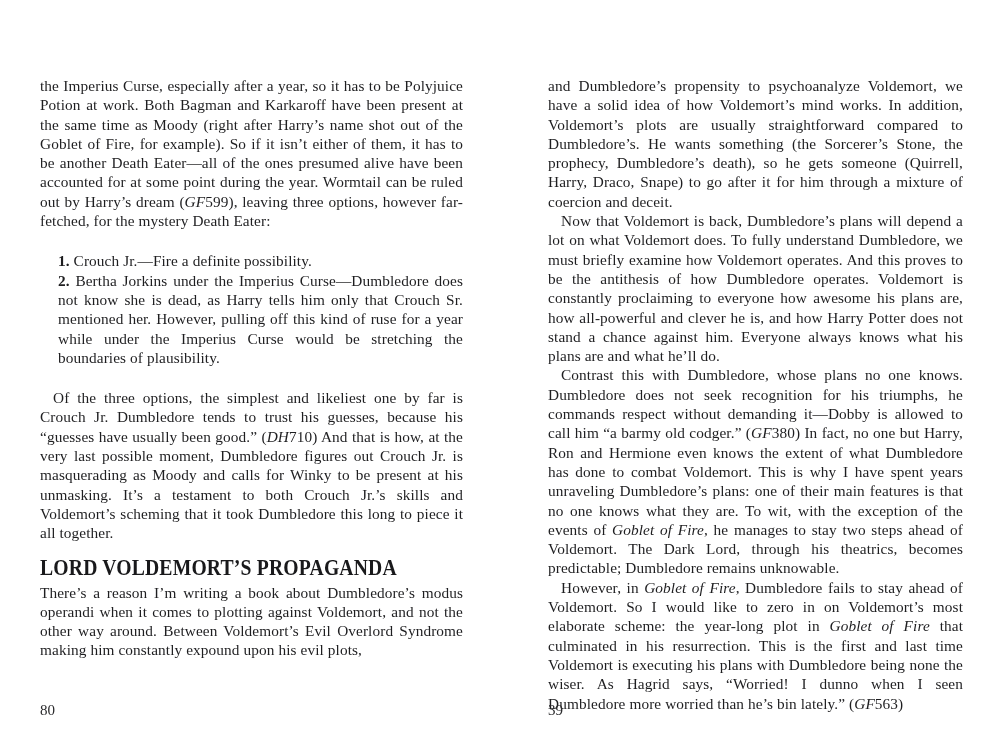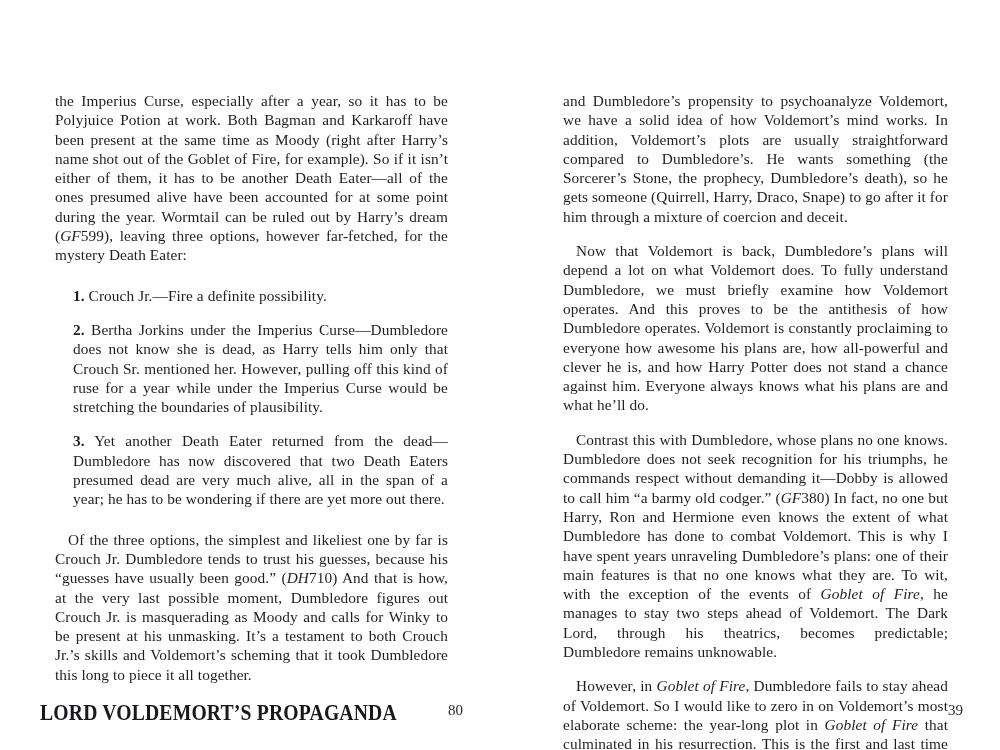--- a/index.html
+++ b/index.html
@@ -24,21 +24,21 @@
   .page-left  { left: 40px;  width: 423px; }
   .page-right { left: 548px; width: 415px; font-family: Liberation Serif, serif; }
   .content {
     padding-top: 76px;
     font-size: 15.3px;
     line-height: 19.3px;
     text-align: justify;
     letter-spacing: 0.1px;
   }
   .content p {
-    margin: 15px;
+    margin: 0;
   }
   .content p.indent { text-indent: 13px; }
   .content p.gap    { margin-top: 21px; }
   .content p.list-item { padding-left: 18px; }
   .content strong { font-weight: bold; }
   .content em { font-style: italic; }
   h2.section-heading {
     margin: 11px 0 3px 0;
     font-family: "Liberation Serif", "DejaVu Serif", serif;
     font-weight: 700;
@@ -49,37 +49,37 @@
     white-space: nowrap;
     transform: scaleX(0.82);
     transform-origin: left center;
     text-align: left;
   }
   .pagenum {
     position: absolute;
     top: 702px;
     left: 0;
     width: 100%;
-    text-align: right;
+    text-align: left;
     font-size: 15px;
     color: #2a2a2c;
   }
 </style>
 </head>
 <body>
 
 <div class="spread">
   <div class="page page-left">
     <div class="content">
         <p><span>the Imperius Curse, especially after a year, so it has to be Polyjuice Potion at work. Both Bagman and Karkaroff have been present at the same time as Moody (right after Harry’s name shot out of the Goblet of Fire, for example). So if it isn’t either of them, it has to be another Death Eater—all of the ones presumed alive have been accounted for at some point during the year. Wormtail can be ruled out by Harry’s dream (</span><em>GF</em><span>599), leaving three options, however far-fetched, for the mystery Death Eater:</span></p>
         <p class="list-item gap"><strong>1.</strong><span> Crouch Jr.—Fire a definite possibility.</span></p>
         <p class="list-item"><strong>2.</strong><span> Bertha Jorkins under the Imperius Curse—Dumbledore does not know she is dead, as Harry tells him only that Crouch Sr. mentioned her. However, pulling off this kind of ruse for a year while under the Imperius Curse would be stretching the boundaries of plausibility.</span></p>
-        <p class="list-item"><strong>3.</strong><span> Yet another Death Eater returned from the dead—Dumbledore has now discovered that two Death Eaters presumed dead are very much alive, all in the span of a year; he has to be wondering if there are yet more out there.</span></p>
         <p class="indent gap"><span>Of the three options, the simplest and likeliest one by far is Crouch Jr. Dumbledore tends to trust his guesses, because his “guesses have usually been good.” (</span><em>DH</em><span>710) And that is how, at the very last possible moment, Dumbledore figures out Crouch Jr. is masquerading as Moody and calls for Winky to be present at his unmasking. It’s a testament to both Crouch Jr.’s skills and Voldemort’s scheming that it took Dumbledore this long to piece it all together.</span></p>
         <h2 class="section-heading"><span>LORD VOLDEMORT’S PROPAGANDA</span></h2>
+        <p><span>There’s a reason I’m writing a book about Dumbledore’s modus operandi when it comes to plotting against Voldemort, and not the other way around. Between Voldemort’s Evil Overlord Syndrome making him constantly expound upon his evil plots,</span></p>
       </div>
     <div class="pagenum">80</div>
   </div>
   <div class="page page-right">
     <div class="content">
         <p><span>and Dumbledore’s propensity to psychoanalyze Voldemort, we have a solid idea of how Voldemort’s mind works. In addition, Voldemort’s plots are usually straightforward compared to Dumbledore’s. He wants something (the Sorcerer’s Stone, the prophecy, Dumbledore’s death), so he gets someone (Quirrell, Harry, Draco, Snape) to go after it for him through a mixture of coercion and deceit.</span></p>
         <p class="indent"><span>Now that Voldemort is back, Dumbledore’s plans will depend a lot on what Voldemort does. To fully understand Dumbledore, we must briefly examine how Voldemort operates. And this proves to be the antithesis of how Dumbledore operates. Voldemort is constantly proclaiming to everyone how awesome his plans are, how all-powerful and clever he is, and how Harry Potter does not stand a chance against him. Everyone always knows what his plans are and what he’ll do.</span></p>
         <p class="indent"><span>Contrast this with Dumbledore, whose plans no one knows. Dumbledore does not seek recognition for his triumphs, he commands respect without demanding it—Dobby is allowed to call him “a barmy old codger.” (</span><em>GF</em><span>380) In fact, no one but Harry, Ron and Hermione even knows the extent of what Dumbledore has done to combat Voldemort. This is why I have spent years unraveling Dumbledore’s plans: one of their main features is that no one knows what they are. To wit, with the exception of the events of </span><em>Goblet of Fire</em><span>, he manages to stay two steps ahead of Voldemort. The Dark Lord, through his theatrics, becomes predictable; Dumbledore remains unknowable.</span></p>
         <p class="indent"><span>However, in </span><em>Goblet of Fire</em><span>, Dumbledore fails to stay ahead of Voldemort. So I would like to zero in on Voldemort’s most elaborate scheme: the year-long plot in </span><em>Goblet of Fire</em><span> that culminated in his resurrection. This is the first and last time Voldemort is executing his plans with Dumbledore being none the wiser. As Hagrid says, “Worried! I dunno when I seen Dumbledore more worried than he’s bin lately.” (</span><em>GF</em><span>563)</span></p>
       </div>

